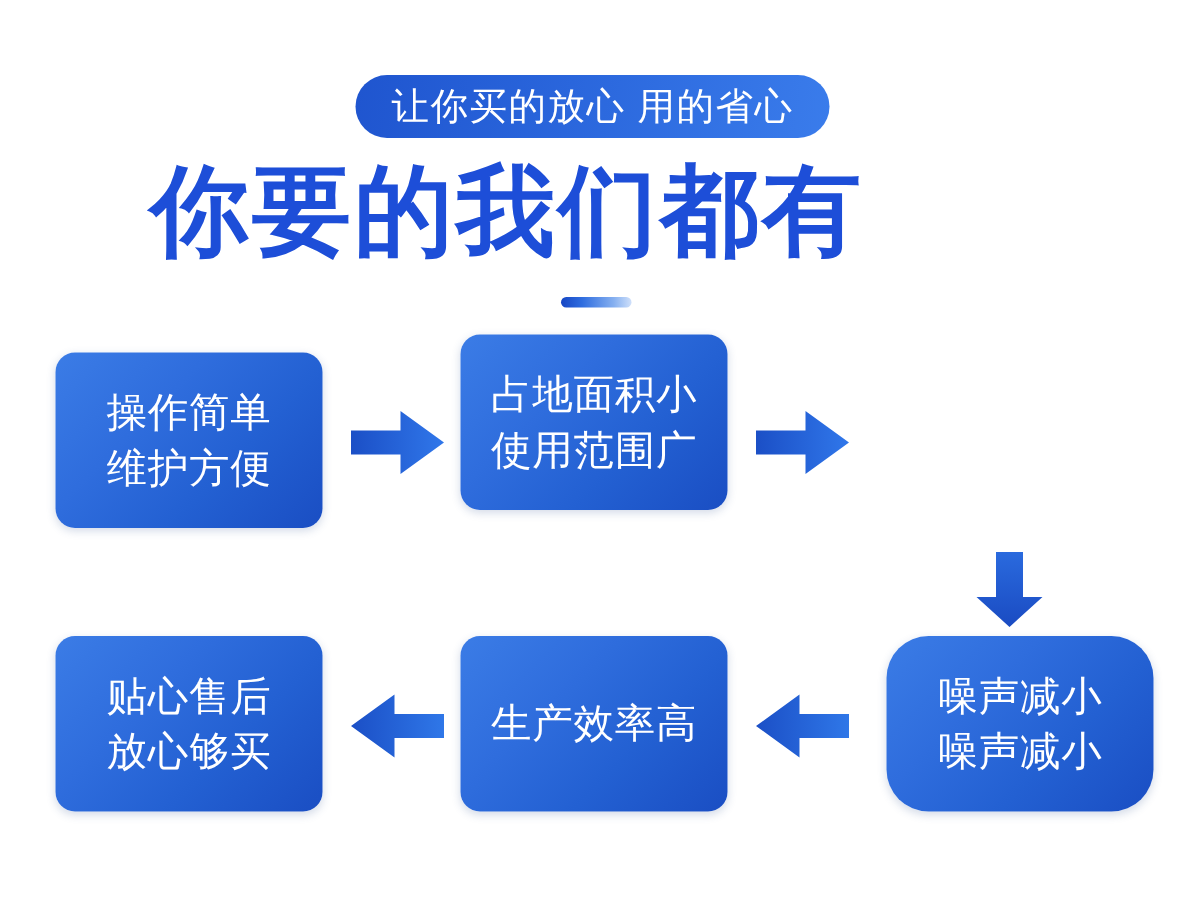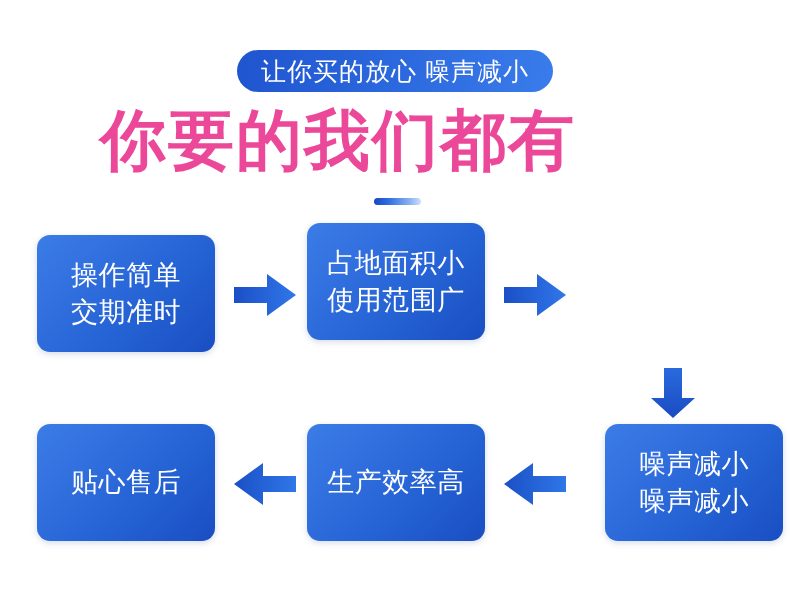--- a/index.html
+++ b/index.html
@@ -43,21 +43,21 @@
     white-space: nowrap;
   }
 
   
   .main-title {
     position: absolute;
     left: 0;
     top: 98px;
     width: 676px;
     text-align: center;
-    color: #ec4899;
+    color: #1d4ed8;
     font-size: 66px;
     font-weight: bold;
     letter-spacing: 2px;
     line-height: 84px;
     white-space: nowrap;
   }
 
   
   .divider-bar {
     position: absolute;
@@ -89,69 +89,70 @@
     line-height: 37px;
     letter-spacing: 0.5px;
     white-space: nowrap;
   }
 
   .box-r1c1 { left: 37px;  top: 235px; }
   .box-r1c2 { left: 307px; top: 223px; }
   .box-r1c3 { left: 575px; top: 235px; }
   .box-r2c1 { left: 37px;  top: 424px; }
   .box-r2c2 { left: 307px; top: 424px; }
-  .box-r2c3 { left: 605px; top: 424px; }
+  .box-r2c3 { left: 591px; top: 424px; border-radius: 28px; }
 
   
   .arrow {
     position: absolute;
   }
   .arrow svg { display: block; }
 
   .arrow-r1a { left: 234px; top: 272px; }
   .arrow-r1b { left: 504px; top: 272px; }
   .arrow-down { left: 650px; top: 368px; }
   .arrow-r2a { left: 504px; top: 461px; }
   .arrow-r2b { left: 234px; top: 461px; }
 </style>
 </head>
 <body>
 
 <div id="page">
 
   <div class="badge-pill">
-    <span class="badge-text">让你买的放心 噪声减小</span>
+    <span class="badge-text">让你买的放心 用的省心</span>
   </div>
 
   <div class="main-title">你要的我们都有</div>
 
   <div class="divider-bar"></div>
 
   <div class="feature-box box-r1c1">
     <span class="feature-line">操作简单</span>
-    <span class="feature-line">交期准时</span>
+    <span class="feature-line">维护方便</span>
   </div>
 
   <div class="feature-box box-r1c2">
     <span class="feature-line">占地面积小</span>
     <span class="feature-line">使用范围广</span>
   </div>
 
 
   <div class="feature-box box-r2c3">
     <span class="feature-line">噪声减小</span>
     <span class="feature-line">噪声减小</span>
   </div>
 
   <div class="feature-box box-r2c2">
     <span class="feature-line">生产效率高</span>
   </div>
 
   <div class="feature-box box-r2c1">
     <span class="feature-line">贴心售后</span>
+    <span class="feature-line">放心够买</span>
   </div>
 
   <div class="arrow arrow-r1a">
     <svg width="62" height="46" viewBox="0 0 62 46">
       <defs>
         <linearGradient id="gr1" x1="0" y1="0" x2="1" y2="0">
           <stop offset="0%" stop-color="#1b4fc6"></stop>
           <stop offset="100%" stop-color="#3077ea"></stop>
         </linearGradient>
       </defs>

